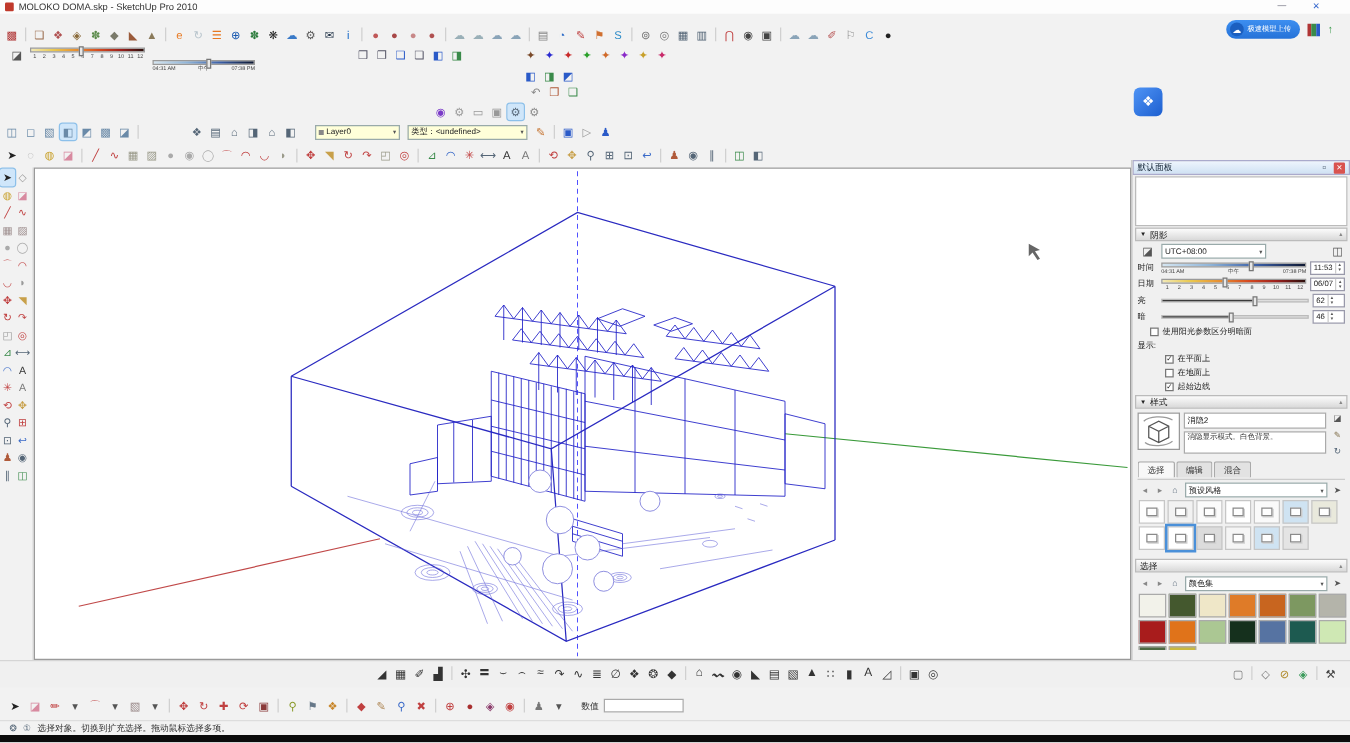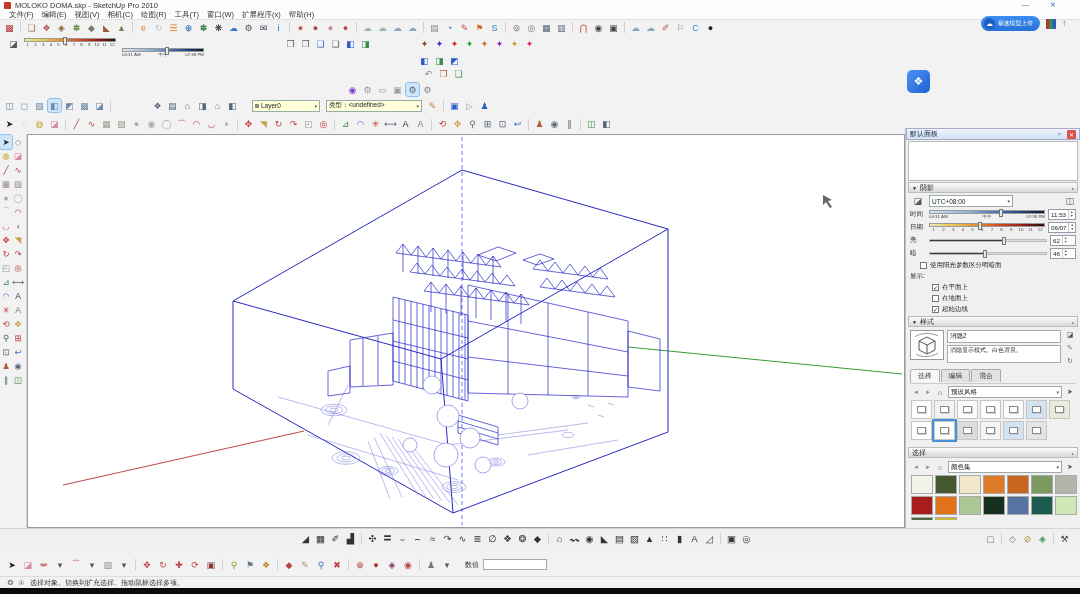--- a/index.html
+++ b/index.html
@@ -112,31 +112,20 @@
 
 <div id="app">
 
   <div class="abs titlebar">
     <span class="applogo"></span>
     <span class="title-text">MOLOKO DOMA.skp - SketchUp Pro 2010</span>
   </div>
   <span class="wctl" style="left:1022px;">—</span>
   <span class="wctl" style="left:1050px;color:#36c;">✕</span>
 
-  <div class="abs menubar">
-      <span class="menu-item">文件(F)</span>
-      <span class="menu-item">编辑(E)</span>
-      <span class="menu-item">视图(V)</span>
-      <span class="menu-item">相机(C)</span>
-      <span class="menu-item">绘图(R)</span>
-      <span class="menu-item">工具(T)</span>
-      <span class="menu-item">窗口(W)</span>
-      <span class="menu-item">扩展程序(x)</span>
-      <span class="menu-item">帮助(H)</span>
-    </div>
 
   <div class="abs tbrow row1">
       <span class="tb-icon" style="color: rgb(176, 53, 53);">▩</span>
       <span class="sep"></span>
       <span class="tb-icon" style="color: rgb(154, 106, 74);">❏</span>
       <span class="tb-icon" style="color: rgb(176, 80, 80);">❖</span>
       <span class="tb-icon" style="color: rgb(138, 106, 58);">◈</span>
       <span class="tb-icon" style="color: rgb(90, 138, 74);">✽</span>
       <span class="tb-icon" style="color: rgb(122, 122, 106);">◆</span>
       <span class="tb-icon" style="color: rgb(154, 90, 58);">◣</span>

